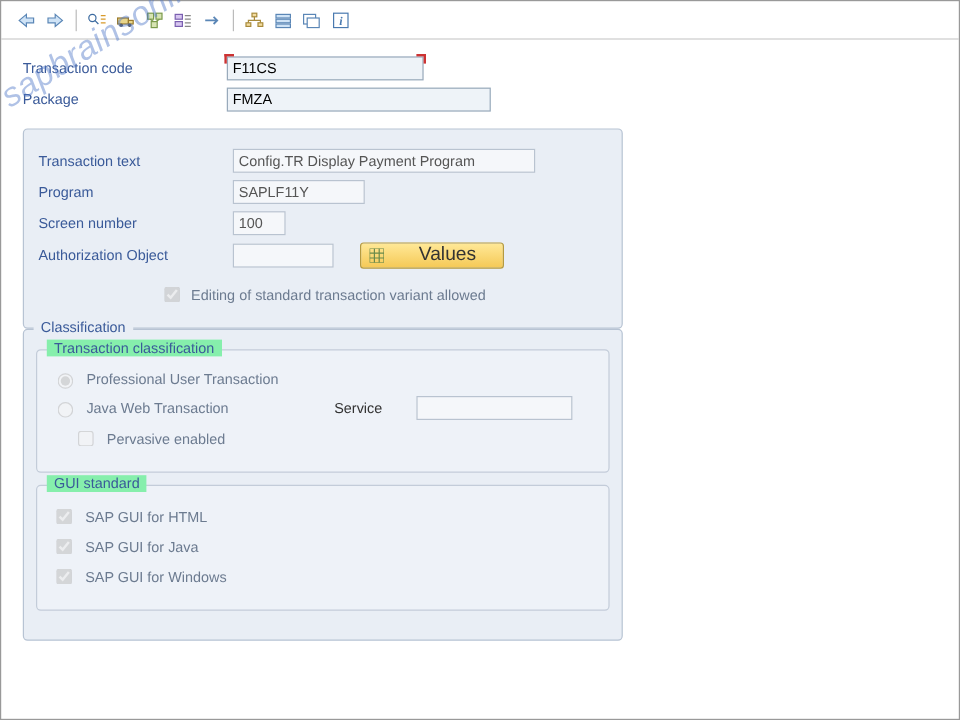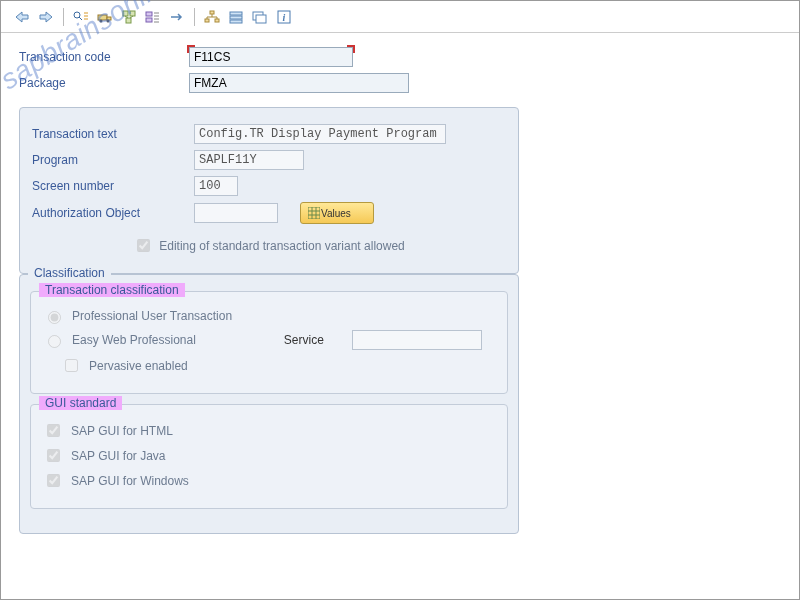--- a/index.html
+++ b/index.html
@@ -43,52 +43,52 @@
   .tc-input { width: 164px; }
   .pkg-input { width: 220px; }
   .panel {
     background: #e9eef5; border: 1px solid #b7c3d3; border-radius: 4px;
     padding: 16px 12px 18px; margin-top: 14px;
   }
   .panel-row { display: flex; align-items: center; margin-bottom: 6px; }
   .plabel { width: 162px; color: #3a5a99; }
   .ro-input {
     background: #f5f7fa; border: 1px solid #b9c3d0; height: 20px;
-    padding: 2px 4px; font-size: 12px; font-family: Liberation Mono, monospace; color: #555;
+    padding: 2px 4px; font-size: 12px; font-family: Liberation Sans, sans-serif; color: #555;
   }
   .tx-text { width: 252px; }
   .tx-prog { width: 110px; }
   .tx-screen { width: 44px; }
   .tx-auth { width: 84px; }
   .values-btn {
-    display: inline-flex; align-items: center; gap: 0;
+    display: inline-flex; align-items: center; gap: 28px;
     background: linear-gradient(#ffe897,#f5c956);
     border: 1px solid #b59a3f; border-radius: 3px;
     height: 22px; padding: 0 22px 0 6px; margin-left: 22px;
-    font-size: 10px; color: #333;
+    font-size: 16px; color: #333;
   }
   .values-icon {
     width: 14px; height: 14px; display: inline-flex;
     align-items: center; justify-content: center; color: #5a4;
   }
   .chk-row { display: flex; align-items: center; gap: 6px; margin-top: 12px; color: #6c7b90; justify-content: center; }
   .group {
     border: 1px solid #b7c3d3; border-radius: 4px; 
     padding: 6px 10px 24px; position: relative;
   }
   .group-title {
     position: absolute; top: -9px; left: 8px; background: #e9eef5;
     padding: 0 6px; color: #3a5a99; font-size: 12px;
   }
   .subgroup {
     background: #eef2f8; border: 1px solid #c3ccd9; border-radius: 4px;
     padding: 10px 12px 12px; margin-top: 10px; position: relative;
   }
   .subgroup-title {
-    position: absolute; top: -9px; left: 8px; background: #f0abfc;
+    position: absolute; top: -9px; left: 8px; background: #86efac;
     padding: 0 6px; color: #3a5a99; font-size: 12px;
   }
   .opt-row { display: flex; align-items: center; gap: 8px; margin: 6px 0; color: #6c7b90; }
   .svc-label { margin-left: 80px; margin-right: 20px; color: #333; }
   input[type=checkbox], input[type=radio] { accent-color: #3a6aa8; }
   input[type=checkbox]:disabled, input[type=radio]:disabled { opacity: .8; }
   .watermark {
     position: absolute; top: 68px; left: -6px;
     transform: rotate(-32deg); transform-origin: left top;
     font-size: 28px; font-style: italic; color: rgba(80,120,200,.45);
@@ -225,21 +225,21 @@
     <div class="group-title">Classification</div>
 
     <div class="subgroup">
       <div class="subgroup-title">Transaction classification</div>
       <div class="opt-row">
         <input type="radio" checked="" disabled="" style="">
         <span>Professional User Transaction</span>
       </div>
       <div class="opt-row">
         <input type="radio" disabled="" style="">
-        <span>Easy Web Professional</span>
+        <span>Java Web Transaction</span>
         <span class="svc-label">Service</span>
         <input class="ro-input" style="width: 130px;" readonly="" value="">
       </div>
       <div class="opt-row" style="padding-left:18px;">
         <input type="checkbox" disabled="" style="">
         <span>Pervasive enabled</span>
       </div>
     </div>
 
     <div class="subgroup">

